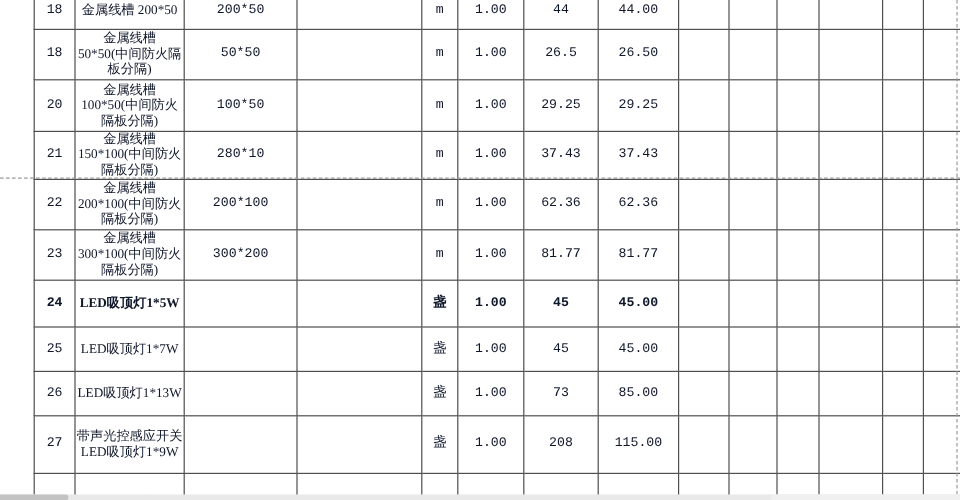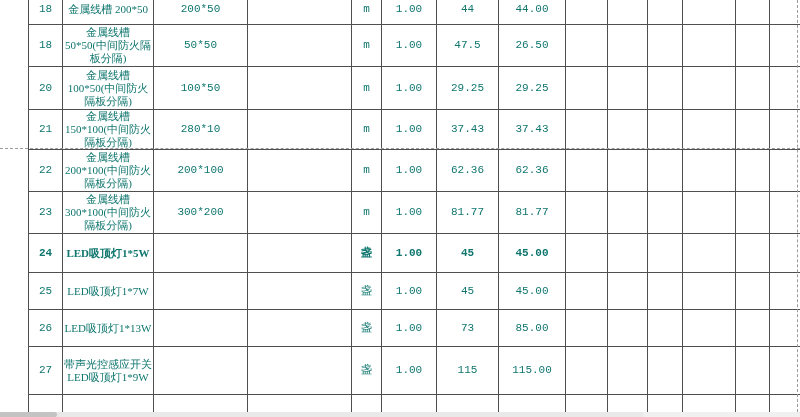--- a/index.html
+++ b/index.html
@@ -1,21 +1,21 @@
 <!DOCTYPE html>
 <html><head>
 <meta charset="utf-8">
 <style>
   * { margin:0; padding:0; box-sizing:border-box; }
   html,body { width:800px; height:417px; background:#fff; }
   .app {
     position:relative; width:800px; height:417px;
     overflow:hidden; background:#ffffff;
     font-family:"Liberation Serif","DejaVu Serif",serif;
-    color:#0f766e;
+    color:#0f172a;
     padding-left:47px;
   }
   .gutter { position:absolute; left:0; top:0; width:28px; height:417px; background:#fff; }
   table.sheet {
     position:absolute; left:28px; top:-6px; width:772px;
     border-collapse:collapse; table-layout:fixed;
   }
   td {
     border:1px solid #4f4f4f;
     text-align:center; vertical-align:middle;
@@ -101,21 +101,21 @@
     </tr>
     <tr class="h19">
       <td class="num">18</td>
       <td class="name">金属线槽
 50*50(中间防火隔
 板分隔)</td>
       <td class="num">50*50</td>
       <td></td>
       <td class="unit">m</td>
       <td class="num">1.00</td>
-      <td class="num">47.5</td>
+      <td class="num">26.5</td>
       <td class="num">26.50</td>
       <td></td>
           <td></td>
       <td></td>
           <td></td>
       <td></td>
           <td></td>
     </tr>
     <tr class="h20">
       <td class="num">20</td>
@@ -238,21 +238,21 @@
           <td></td>
     </tr>
     <tr class="h27">
       <td class="num">27</td>
       <td class="name">带声光控感应开关
 LED吸顶灯1*9W</td>
       <td class="num"></td>
       <td></td>
       <td class="unit">盏</td>
       <td class="num">1.00</td>
-      <td class="num">115</td>
+      <td class="num">208</td>
       <td class="num">115.00</td>
       <td></td>
           <td></td>
       <td></td>
           <td></td>
       <td></td>
           <td></td>
     </tr>
     <tr class="h28">
       <td class="num"></td>

